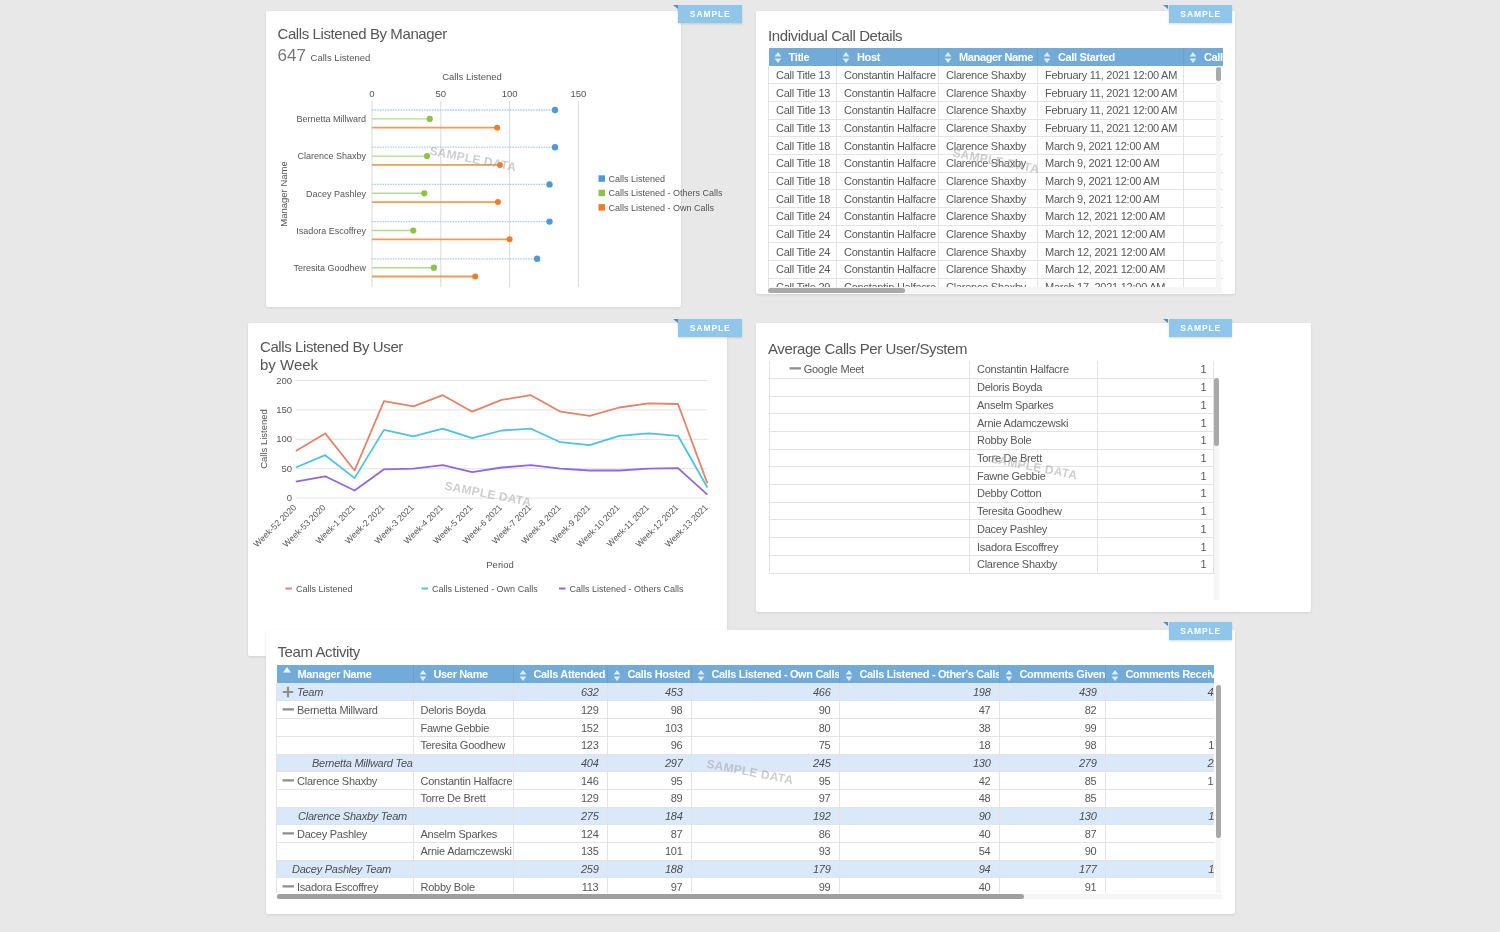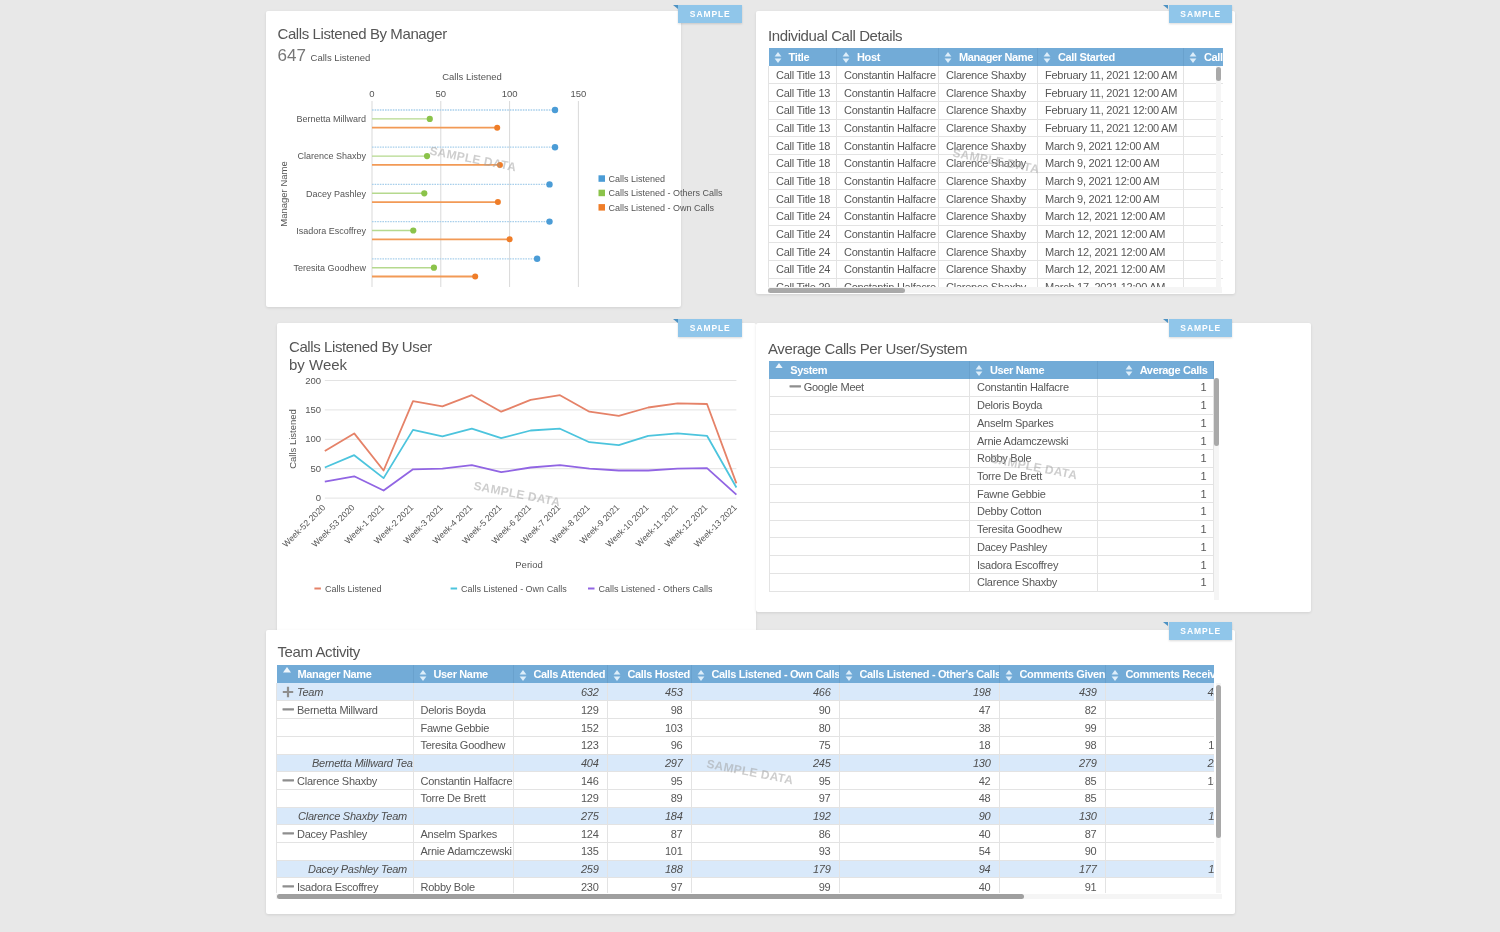--- a/index.html
+++ b/index.html
@@ -209,21 +209,21 @@
       </table>
     </div>
   <div class="sbh" style="left:12px;top:276.3px;width:454px;height:5.8px">
       <div class="thumb" style="left:0;top:.5px;width:137px;height:5px"></div>
     </div>
   <div class="sbv" style="left:459.9px;top:55px;width:5px;height:221px">
       <div class="thumb" style="left:0;top:1px;width:5px;height:14px"></div>
     </div>
   <div class="wm" style="top:calc(50% + 9px)">SAMPLE DATA</div>
 </div>
-<div class="panel" style="left:277px;top:323px;width:479px;height:333px">
+<div class="panel" style="left:248px;top:323px;width:479px;height:333px">
   <div class="ptitle" style="top:14.8px">Calls Listened By User</div>
   <div class="ptitle" style="top:32.5px;font-size:15px;letter-spacing:0">by Week</div>
   <div style="position:absolute;left:0;top:0"><svg width="479" height="288" viewBox="0 0 479 288">
         <line x1="47.8" y1="57.5" x2="459.4" y2="57.5" stroke="#e3e3e3" stroke-width="1"></line>
         <text x="44" y="60.5" font-size="9.5" fill="#555" text-anchor="end">200</text>
         <line x1="47.8" y1="86.9" x2="459.4" y2="86.9" stroke="#e3e3e3" stroke-width="1"></line>
         <text x="44" y="89.9" font-size="9.5" fill="#555" text-anchor="end">150</text>
         <line x1="47.8" y1="116.3" x2="459.4" y2="116.3" stroke="#e3e3e3" stroke-width="1"></line>
         <text x="44" y="119.3" font-size="9.5" fill="#555" text-anchor="end">100</text>
         <line x1="47.8" y1="145.7" x2="459.4" y2="145.7" stroke="#e3e3e3" stroke-width="1"></line>
@@ -263,33 +263,20 @@
   <div class="ptitle" style="top:17px">Average Calls Per User/System</div>
   <div class="grid" style="left:12.7px;top:37.8px;width:445px;height:237px">
       <table style="width:444.8px">
         <colgroup>
           <col style="width:200.3px">
           <col style="width:128px">
           <col style="width:116.5px">
         </colgroup>
         <tbody>
           <tr>
-            <th class="sorted"><svg class="asc" width="8" height="5.5" viewBox="0 0 8 5.5">
-                <path d="M4 0 L8 5.5 H0 Z" fill="#eef6fc"></path>
-              </svg>System</th>
-            <th><svg class="ud" width="8" height="11" viewBox="0 0 8 11">
-                <path d="M4 0 L7.4 4.6 H0.6 Z" fill="#ddeefa"></path>
-                <path d="M4 11 L7.4 6.4 H0.6 Z" fill="#ddeefa"></path>
-              </svg>User Name</th>
-            <th style="text-align:right;padding-right:6px"><svg class="ud" width="8" height="11" viewBox="0 0 8 11">
-                <path d="M4 0 L7.4 4.6 H0.6 Z" fill="#ddeefa"></path>
-                <path d="M4 11 L7.4 6.4 H0.6 Z" fill="#ddeefa"></path>
-              </svg>Average Calls</th>
-          </tr>
-          <tr>
             <td style="padding-left:20px"><span class="exp"><svg width="13" height="11" viewBox="0 0 13 11" style="vertical-align:-1px">
                   <rect x="0.5" y="4.2" width="11.5" height="2.3" rx="0.4" fill="#8e8e8e"></rect>
                 </svg></span>Google Meet</td>
             <td>Constantin Halfacre</td>
             <td class="num" style="padding-right:7px">1</td>
           </tr>
           <tr>
             <td style="padding-left:8px"></td>
             <td>Deloris Boyda</td>
             <td class="num" style="padding-right:7px">1</td>
@@ -502,35 +489,35 @@
             <td style="padding-left:6px"></td>
             <td>Arnie Adamczewski</td>
             <td class="num">135</td>
             <td class="num">101</td>
             <td class="num">93</td>
             <td class="num">54</td>
             <td class="num">90</td>
             <td class="num"></td>
           </tr>
           <tr class="sum">
-            <td style="padding-left:16px"><i class="t">Dacey Pashley Team</i></td>
+            <td style="padding-left:0"><i class="t">Dacey Pashley Team</i></td>
             <td></td>
             <td class="num">259</td>
             <td class="num">188</td>
             <td class="num">179</td>
             <td class="num">94</td>
             <td class="num">177</td>
             <td class="num">112</td>
           </tr>
           <tr>
             <td style="padding-left:6px"><span class="exp"><svg width="13" height="11" viewBox="0 0 13 11" style="vertical-align:-1px">
                   <rect x="0.5" y="4.2" width="11.5" height="2.3" rx="0.4" fill="#8e8e8e"></rect>
                 </svg></span>Isadora Escoffrey</td>
             <td>Robby Bole</td>
-            <td class="num">230</td>
+            <td class="num">113</td>
             <td class="num">97</td>
             <td class="num">99</td>
             <td class="num">40</td>
             <td class="num">91</td>
             <td class="num"></td>
           </tr>
         </tbody>
       </table>
     </div>
   <div class="sbh" style="left:10.5px;top:264px;width:946px;height:5.5px">

